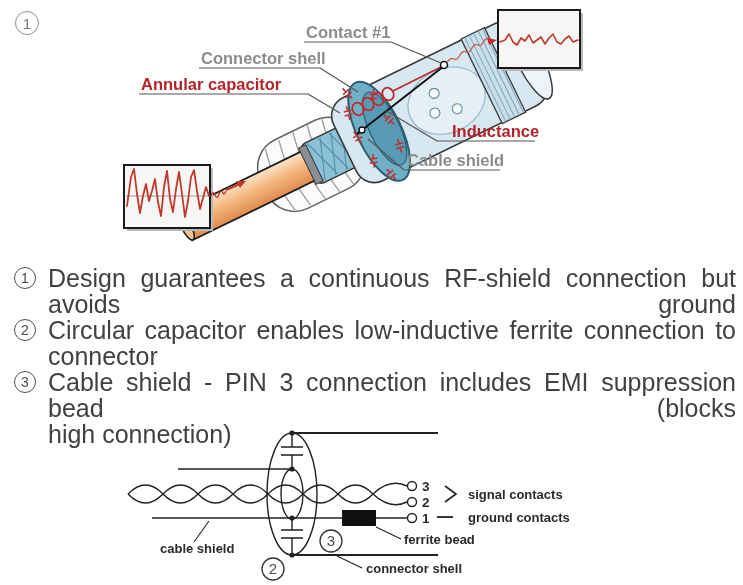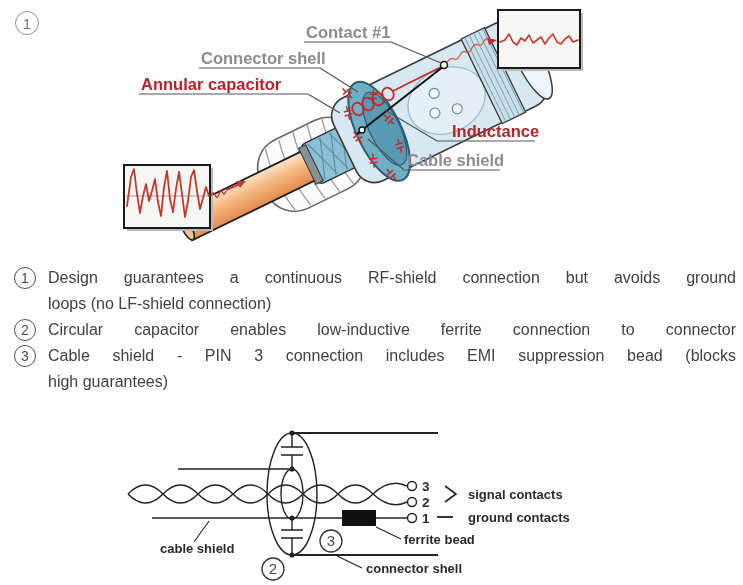--- a/index.html
+++ b/index.html
@@ -19,21 +19,21 @@
     border-radius:50%;display:flex;align-items:center;justify-content:center;
     color:#777;font-size:15px;box-sizing:border-box;
   }
   #notes{position:absolute;left:14px;top:265px;width:722px;}
   .note{display:grid;grid-template-columns:34px 1fr;}
   .note-badge{
     width:22px;height:22px;border:1.4px solid #4f4f4f;border-radius:50%;
     display:flex;align-items:center;justify-content:center;
     color:#4a4a4a;font-size:14px;margin-top:2px;box-sizing:border-box;
   }
-  .note-text{color:#414141;font-size:16px;line-height:26px;}
+  .note-text{color:#414141;font-size:25px;line-height:26px;}
   .note-line.justified{text-align:justify;text-align-last:justify;}
   #top-figure,#schematic{position:absolute;left:0;}
   #top-figure{top:0;}
   #schematic{top:420px;}
 </style>
 </head>
 <body>
 
 <div id="canvas">
 
@@ -154,34 +154,33 @@
     <text class="fig-label red" x="141" y="90">Annular capacitor</text>
     <text class="fig-label red" x="452" y="137">Inductance</text>
     <text class="fig-label gray" x="407" y="166">Cable shield</text>
   </svg>
 
   <div id="notes">
     <div class="note">
       <div class="note-badge">1</div>
       <div class="note-text">
         <div class="note-line justified">Design guarantees a continuous RF-shield connection but avoids ground</div>
-        <div class="note-line">loops (no LF-shield connection)</div>
       </div>
     </div>
     <div class="note">
       <div class="note-badge">2</div>
       <div class="note-text">
         <div class="note-line justified">Circular capacitor enables low-inductive ferrite connection to connector</div>
       </div>
     </div>
     <div class="note">
       <div class="note-badge">3</div>
       <div class="note-text">
         <div class="note-line justified">Cable shield - PIN 3 connection includes EMI suppression bead (blocks</div>
-        <div class="note-line">high guarantees)</div>
+        <div class="note-line">high connection)</div>
       </div>
     </div>
   </div>
 
   <svg id="schematic" width="743" height="165" viewBox="0 0 743 165">
     <g stroke="#222" fill="none" stroke-width="1.4">
 
       <ellipse cx="292" cy="74" rx="25" ry="61"></ellipse>
       <ellipse cx="292" cy="74" rx="11" ry="25"></ellipse>
 

